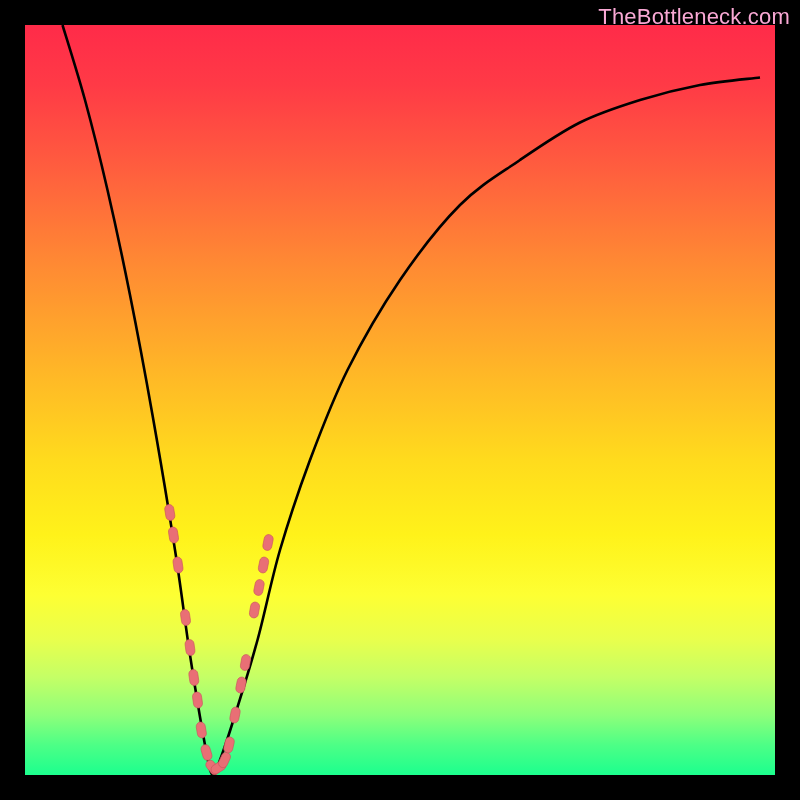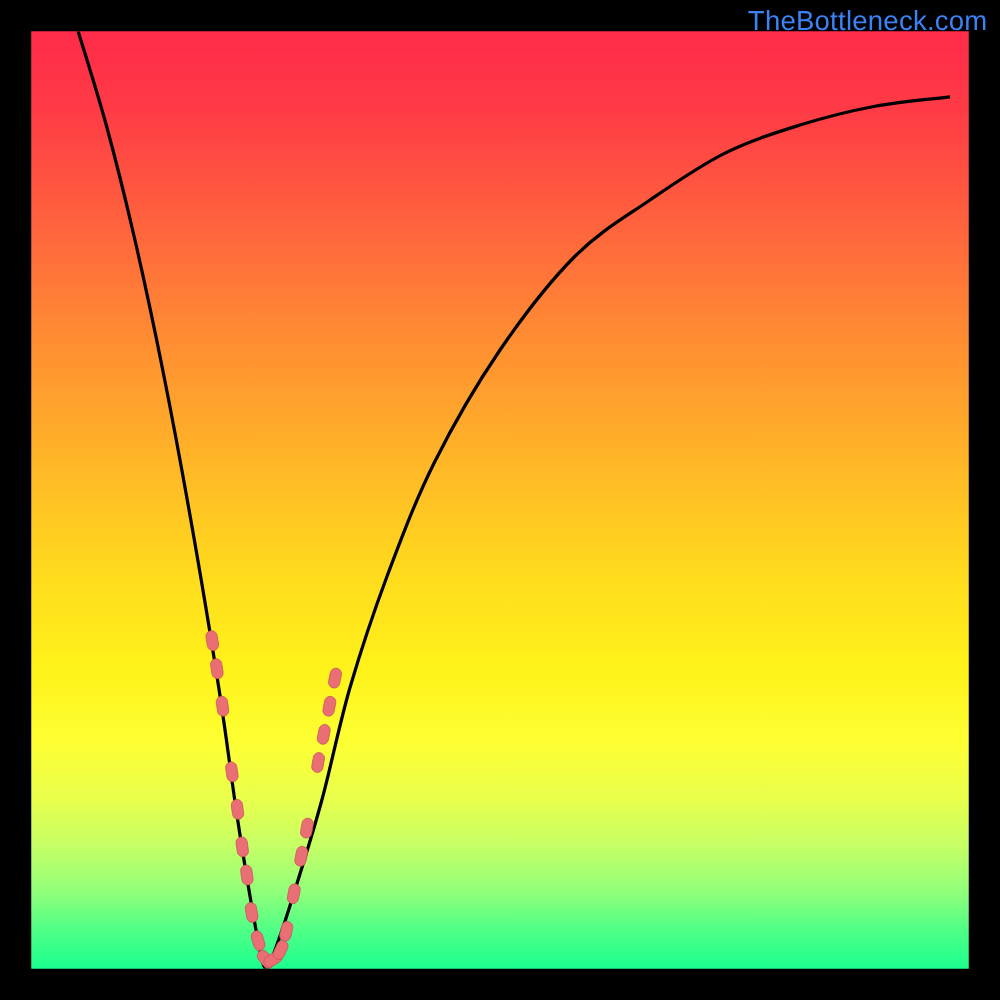--- a/index.html
+++ b/index.html
@@ -30,21 +30,21 @@
       #c4ff66 87%,
       #8eff7a 92%,
       #4dff86 96%,
       #1cff8e 100%
     );
   }
   .watermark {
     position: absolute;
     top: 4px;
     right: 10px;
-    color: #3b82f6;
+    color: #f9a8d4;
     font-size: 22px;
     letter-spacing: 0.2px;
     font-weight: 500;
   }
   svg.curve {
     position: absolute;
     left: 0;
     top: 0;
     width: 750px;
     height: 750px;

